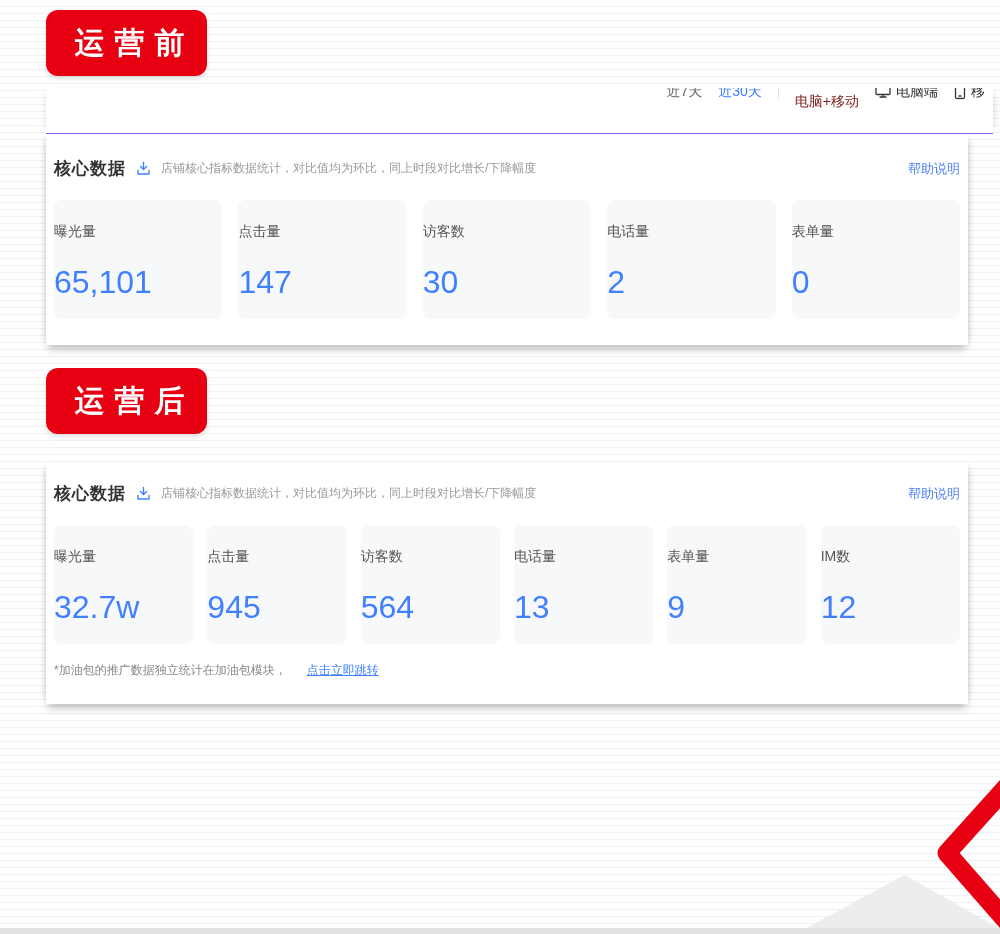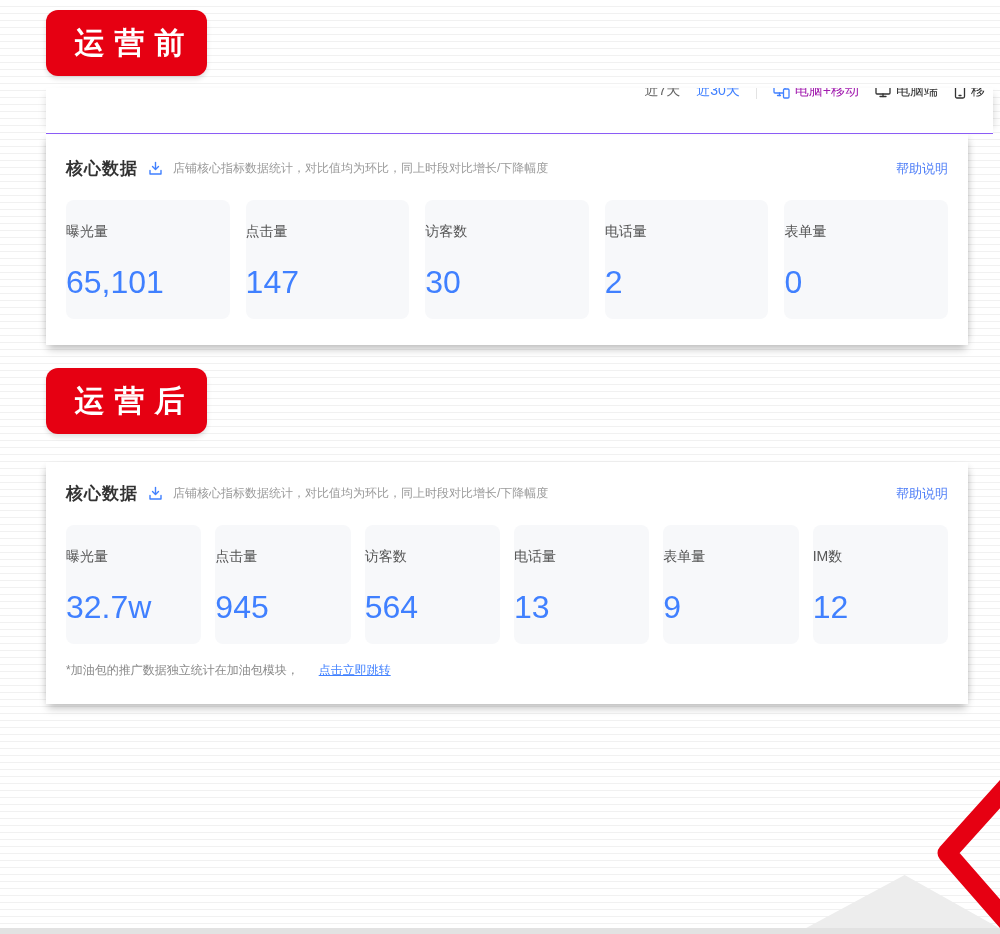--- a/index.html
+++ b/index.html
@@ -25,27 +25,27 @@
     z-index:2;
   }
   .toolbar-row{
     position:absolute;top:3px;right:8px;display:flex;align-items:center;gap:16px;
     transform:translateY(-50%);white-space:nowrap;
   }
   .tab{font-size:14px;color:#666;cursor:pointer;}
   .tab.active{color:#4080ff;}
   .vdivider{width:1px;height:15px;background:#e3e3e3;}
   .device{display:flex;align-items:center;gap:5px;font-size:14px;color:#333;cursor:pointer;}
-  .device.active{color:#a21caf;}
+  .device.active{color:#7f1d1d;flex-direction:column;}
   .device svg{display:block;}
 
   .card{
     position:absolute;left:46px;width:922px;background:#ffffff;
     box-shadow:0 6px 8px -2px rgba(0,0,0,.25),6px 0 8px -6px rgba(0,0,0,.15),-6px 0 8px -6px rgba(0,0,0,.12);
-    box-sizing:border-box;padding:0 20px;z-index:1;
+    box-sizing:border-box;padding:0 8px;z-index:1;
   }
   #card-before{top:133px;height:212px;}
   #card-after{top:462px;height:242px;}
 
   .card-header{display:flex;align-items:center;}
   #card-before .card-header{margin-top:24px;}
   #card-after .card-header{margin-top:20px;}
   .card-title{font-size:17px;color:#333;font-weight:600;letter-spacing:1px;}
   .dl-icon{margin-left:10px;cursor:pointer;display:flex;align-items:center;}
   .card-desc{font-size:12px;color:#9a9a9a;margin-left:10px;}

